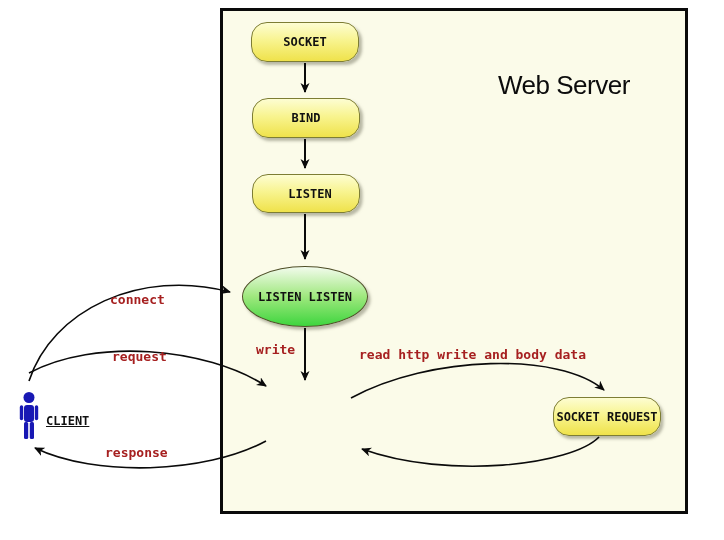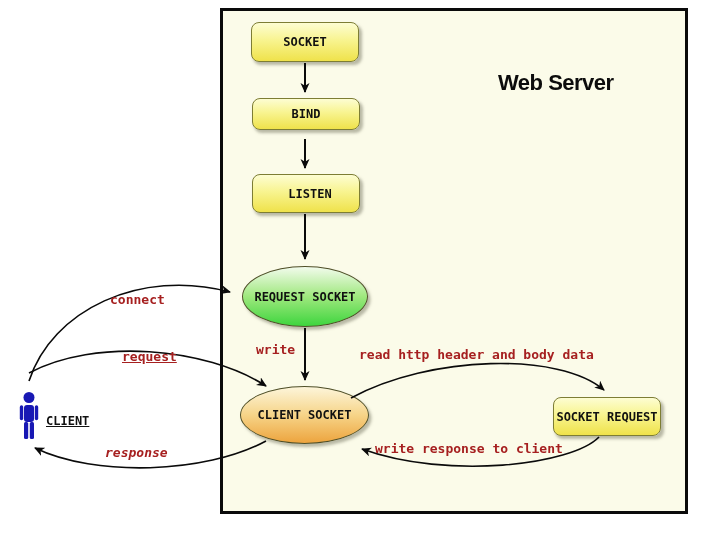--- a/index.html
+++ b/index.html
@@ -16,75 +16,75 @@
     box-sizing:border-box;
     background:#fbfbe9;
     border:3px solid #0a0a0a;
     z-index:1;
   }
   .title{
     position:absolute;
     left:498px;top:70px;
     z-index:2;
     font-family:"Liberation Sans", sans-serif;
-    font-weight:bold;
-    font-size:22px;
+    font-weight:normal;
+    font-size:26px;
     letter-spacing:-0.5px;
     color:#0c0c0c;
     text-align:center;
   }
   .node{
     position:absolute;
     display:flex;align-items:center;justify-content:center;
     box-sizing:border-box;
     z-index:2;
     font-weight:bold;
     font-size:12px;
     color:#111;
     text-align:center;
     letter-spacing:0px;
   }
   .node.rect{
     border:1.5px solid #7d7d34;
-    border-radius:8px;
+    border-radius:16px;
     background:linear-gradient(180deg,#fdfdd2 0%,#f8f490 45%,#efe24b 100%);
     box-shadow:2.5px 3px 3px rgba(130,130,110,0.55);
   }
   .node.ellipse{
     border-radius:50%;
     border:1.5px solid #4f4f28;
     box-shadow:2.5px 3px 3px rgba(130,130,110,0.55);
   }
   .node.green{
     background:linear-gradient(180deg,#f2fbec 0%,#9fe87e 50%,#3ed53e 100%);
   }
   .node.orange{
     background:linear-gradient(180deg,#fdf5da 0%,#f6d488 50%,#eda43e 100%);
   }
   .n-socket{left:251px;top:22px;width:108px;height:40px;}
-  .n-bind{left:252px;top:98px;width:108px;height:32px;}
+  .n-bind{left:252px;top:98px;width:108px;height:40px;}
   .n-listen{left:252px;top:174px;width:108px;height:39px;padding-left:8px;}
   .n-listen-socket{left:242px;top:266px;width:126px;height:61px;}
   .n-client-socket{left:240px;top:386px;width:129px;height:58px;}
   .n-handle-request{left:553px;top:397px;width:108px;height:39px;}
   .overlay{
     position:absolute;left:0;top:0;width:724px;height:540px;
     z-index:3;pointer-events:none;
   }
   .edge-label{
     position:absolute;
     z-index:4;
     color:#a62020;
     font-weight:bold;
     font-size:13px;
     white-space:nowrap;
   }
   .el-connect{left:110px;top:292px;}
-  .el-request{left:122px;top:349px;text-decoration:underline;}
-  .el-response{left:105px;top:445px;font-style:italic;}
+  .el-request{left:112px;top:349px;}
+  .el-response{left:105px;top:445px;}
   .el-accept{left:256px;top:342px;}
   .el-read{left:359px;top:347px;}
   .el-write{left:375px;top:441px;}
   .client-figure{
     position:absolute;left:16px;top:391px;width:26px;height:52px;z-index:4;
   }
   .client-label{
     position:absolute;left:46px;top:414px;z-index:4;
     font-weight:bold;font-size:12px;color:#111;text-decoration:underline;
   }
@@ -101,24 +101,21 @@
   <div class="node rect n-socket">
     <span>SOCKET</span>
   </div>
   <div class="node rect n-bind">
     <span>BIND</span>
   </div>
   <div class="node rect n-listen">
     <span>LISTEN</span>
   </div>
   <div class="node ellipse green n-listen-socket">
-    <span>REQUEST SOCKET</span>
-  </div>
-  <div class="node ellipse orange n-client-socket">
-    <span>CLIENT SOCKET</span>
+    <span>LISTEN LISTEN</span>
   </div>
   <div class="node rect n-handle-request">
     <span>SOCKET REQUEST</span>
   </div>
 
   <svg class="overlay" viewBox="0 0 724 540">
     <defs>
       <marker id="ah" markerUnits="userSpaceOnUse" markerWidth="12" markerHeight="10" refX="9" refY="4.5" orient="auto">
         <path d="M0,0 L10,4.5 L0,9 L2.8,4.5 Z" fill="#0a0a0a"></path>
       </marker>
@@ -133,22 +130,21 @@
       <path d="M266,441 C205,474 95,477 35,448" stroke-width="1.6" marker-end="url(#ah)"></path>
       <path d="M351,398 C430,355 560,352 604,390" stroke-width="1.6" marker-end="url(#ah)"></path>
       <path d="M599,437 C572,465 448,480 362,449" stroke-width="1.6" marker-end="url(#ah)"></path>
     </g>
   </svg>
 
   <div class="edge-label el-connect">connect</div>
   <div class="edge-label el-request">request</div>
   <div class="edge-label el-response">response</div>
   <div class="edge-label el-accept">write</div>
-  <div class="edge-label el-read">read http header and body data</div>
-  <div class="edge-label el-write">write response to client</div>
+  <div class="edge-label el-read">read http write and body data</div>
 
   <div class="client-figure">
     <svg width="26" height="52" viewBox="0 0 26 52">
       <g fill="#1818b4">
         <circle cx="13" cy="6.5" r="5.5"></circle>
         <rect x="8" y="14" width="10" height="17" rx="3"></rect>
         <rect x="3.8" y="14.2" width="3.4" height="15" rx="1.7"></rect>
         <rect x="18.8" y="14.2" width="3.4" height="15" rx="1.7"></rect>
         <rect x="8" y="31" width="4.2" height="17" rx="1.5"></rect>
         <rect x="13.8" y="31" width="4.2" height="17" rx="1.5"></rect>

